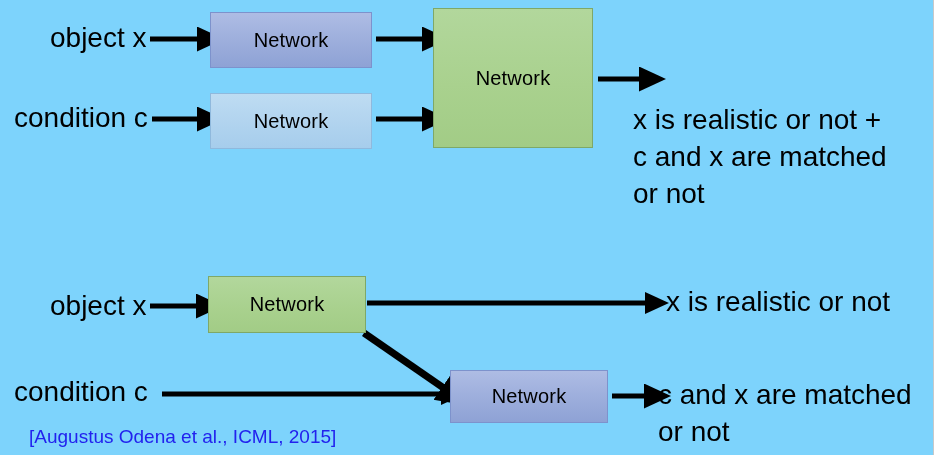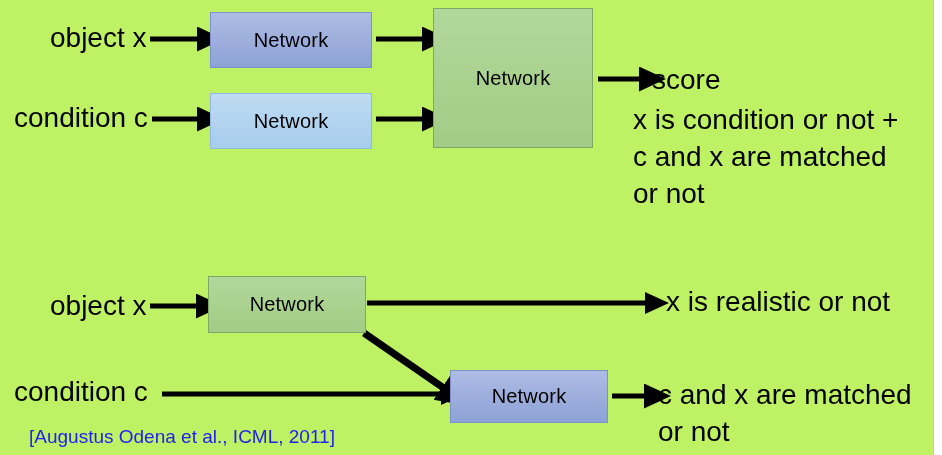--- a/index.html
+++ b/index.html
@@ -7,21 +7,21 @@
     padding: 0;
     background: #ffffff;
   }
   body {
     font-family: "Liberation Sans", sans-serif;
   }
   #slide {
     position: relative;
     width: 942px;
     height: 455px;
-    background: #bef264;
+    background: #7dd3fc;
     overflow: hidden;
   }
   
   .page-edge {
     position: absolute;
     top: 0;
     left: 933px;
     width: 1px;
     height: 455px;
     background: #c8c8c8;
@@ -125,23 +125,22 @@
   </div>
 
   <div class="nbox light-blue" style="left:210px; top:93px; width:162px; height:56px;">
     <span>Network</span>
   </div>
 
   <div class="nbox green" style="left:433px; top:8px; width:160px; height:140px;">
     <span>Network</span>
   </div>
 
-  <div class="txt out-lg" style="left:652px; top:66px;">score</div>
 
-  <div class="txt out-lg" style="left:633px; top:106px;">x is condition or not +</div>
+  <div class="txt out-lg" style="left:633px; top:106px;">x is realistic or not +</div>
 
   <div class="txt out-lg" style="left:633px; top:143px;">c and x are matched</div>
 
   <div class="txt out-lg" style="left:633px; top:180px;">or not</div>
 
 
   <div class="txt label-lg" style="left:50px; top:292px;">object x</div>
 
   <div class="txt label-lg" style="left:14px; top:378px;">condition c</div>
 
@@ -152,18 +151,18 @@
   <div class="nbox dark-blue" style="left:450px; top:370px; width:158px; height:53px;">
     <span>Network</span>
   </div>
 
   <div class="txt out-lg" style="left:658px; top:288px;margin-left:8px;">x is realistic or not</div>
 
   <div class="txt out-lg" style="left:658px; top:381px;">c and x are matched</div>
 
   <div class="txt out-lg" style="left:658px; top:418px;">or not</div>
 
-  <div class="txt cite" style="left:29px; top:427px;">[Augustus Odena et al., ICML, 2011]</div>
+  <div class="txt cite" style="left:29px; top:427px;">[Augustus Odena et al., ICML, 2015]</div>
 
   <div class="page-edge"></div>
   <div class="page-edge2"></div>
 
 </div>
 
 </body></html>

